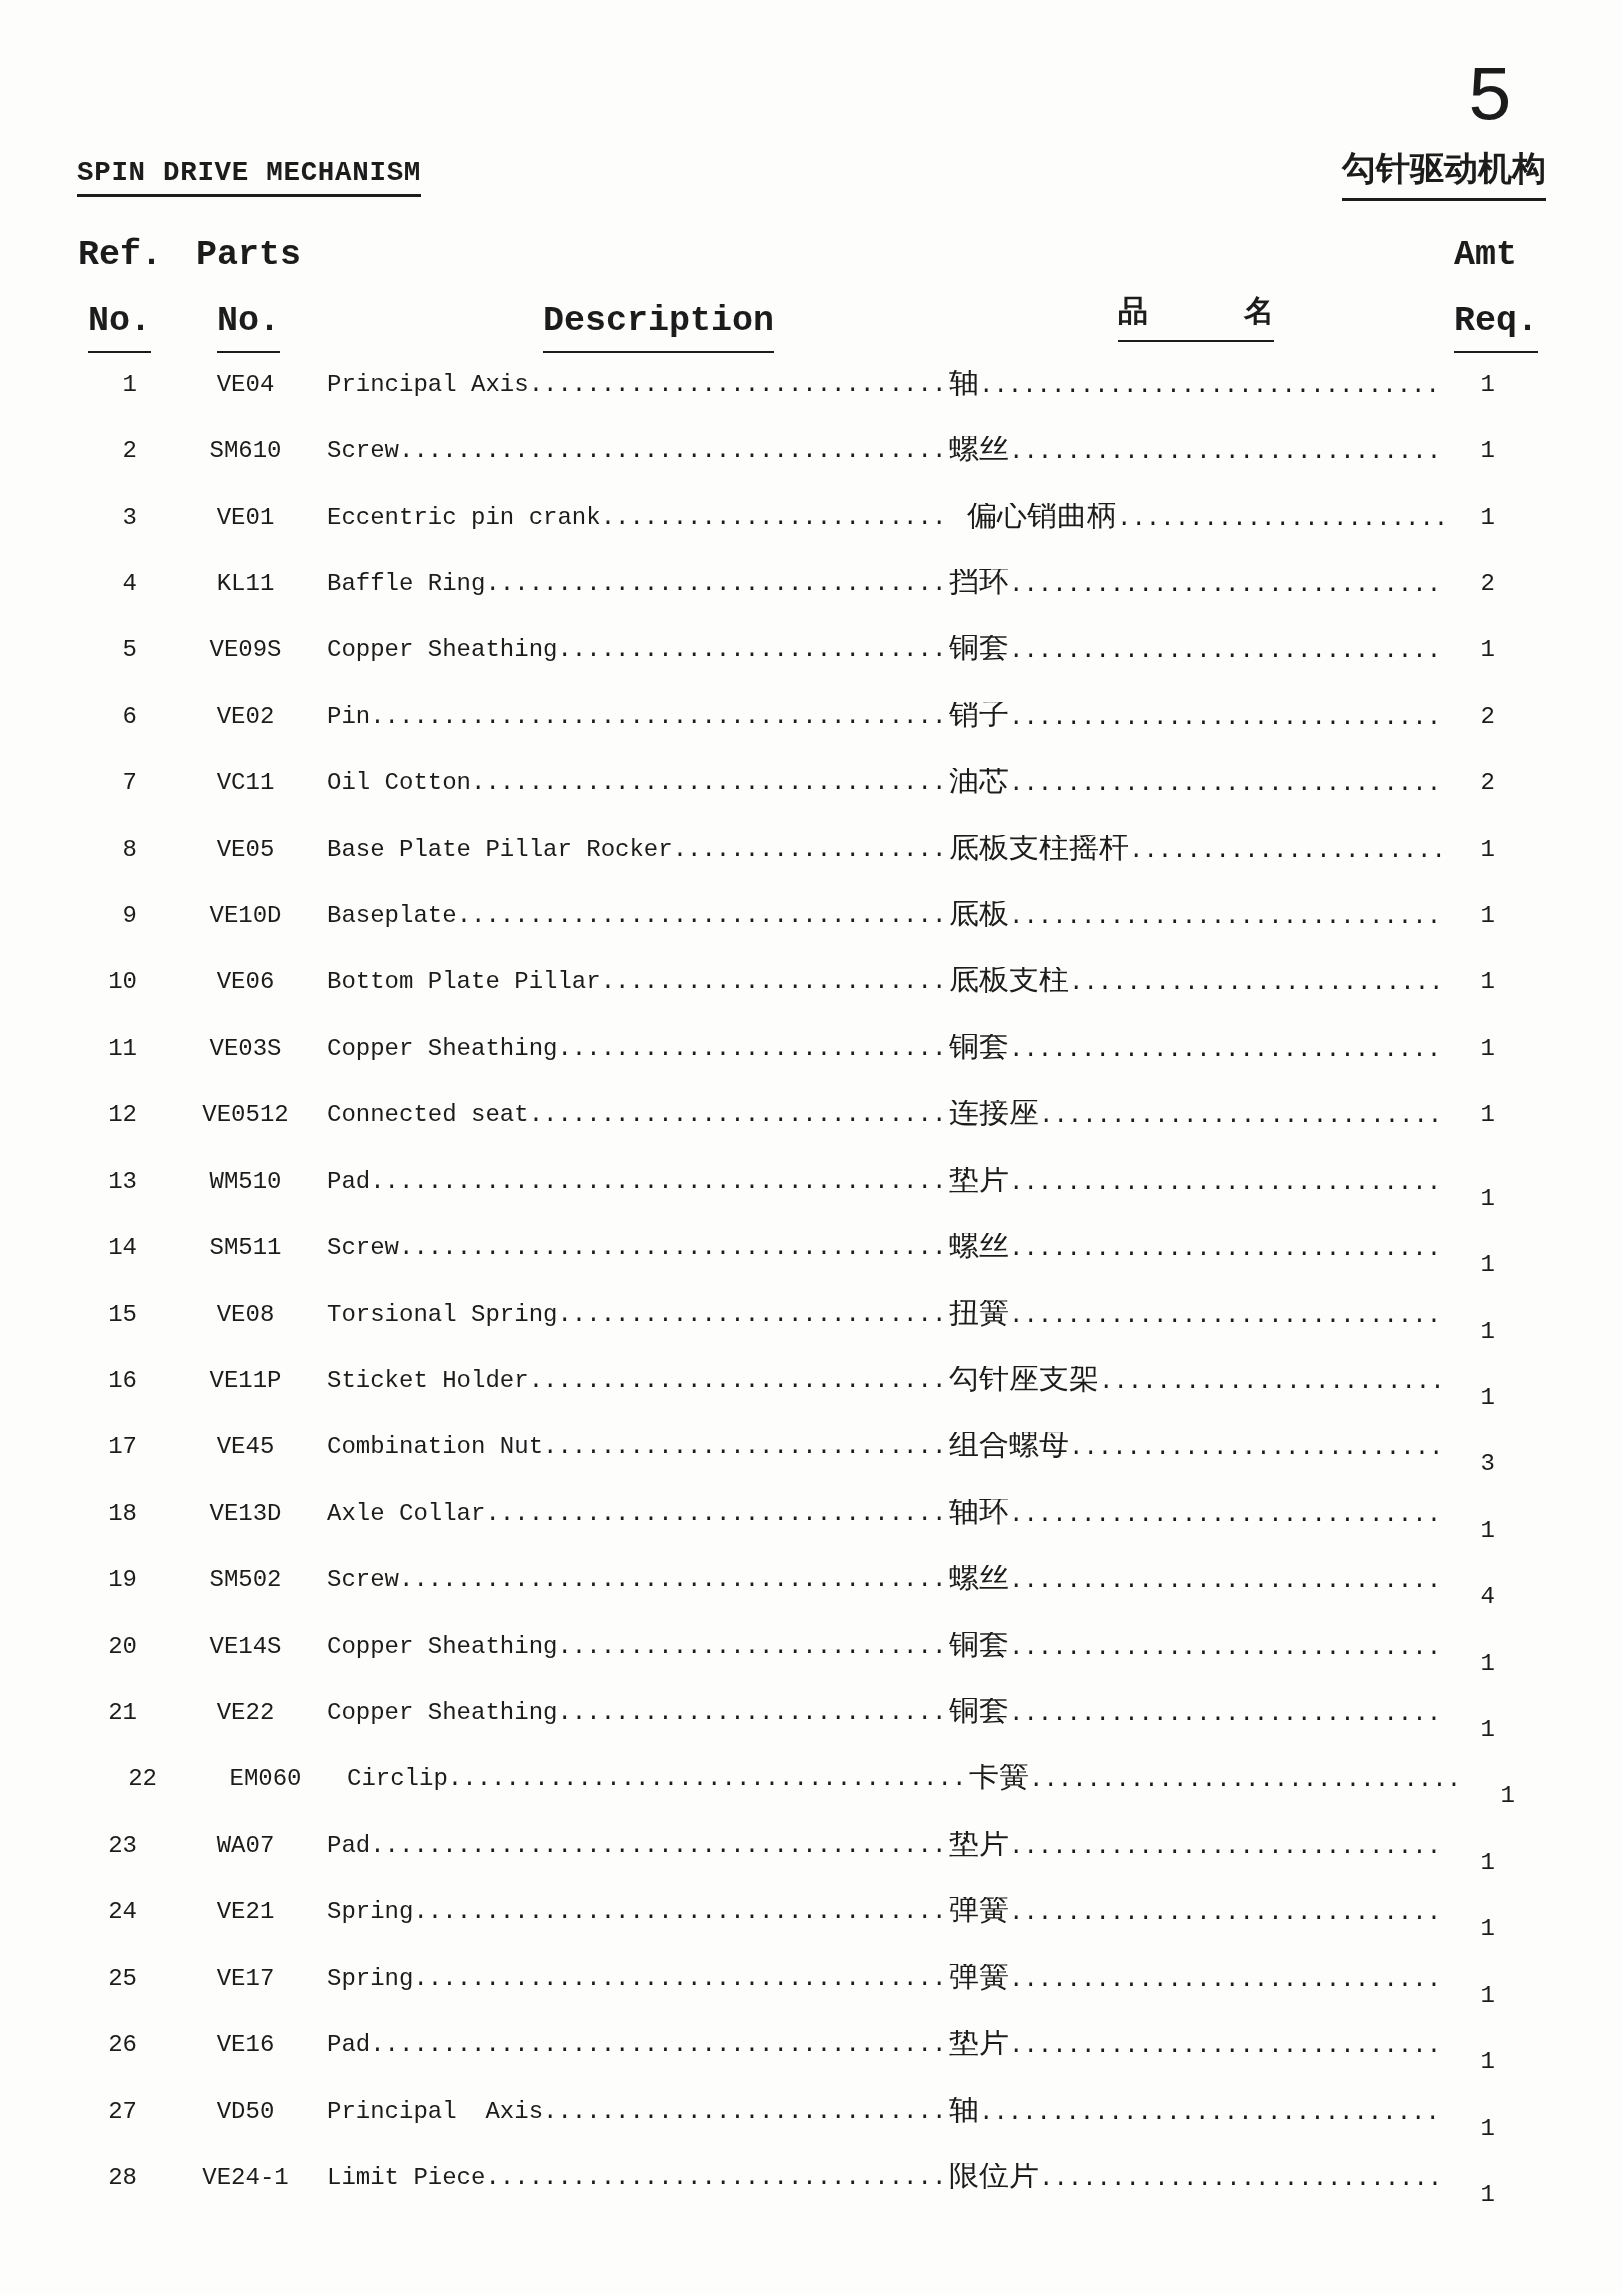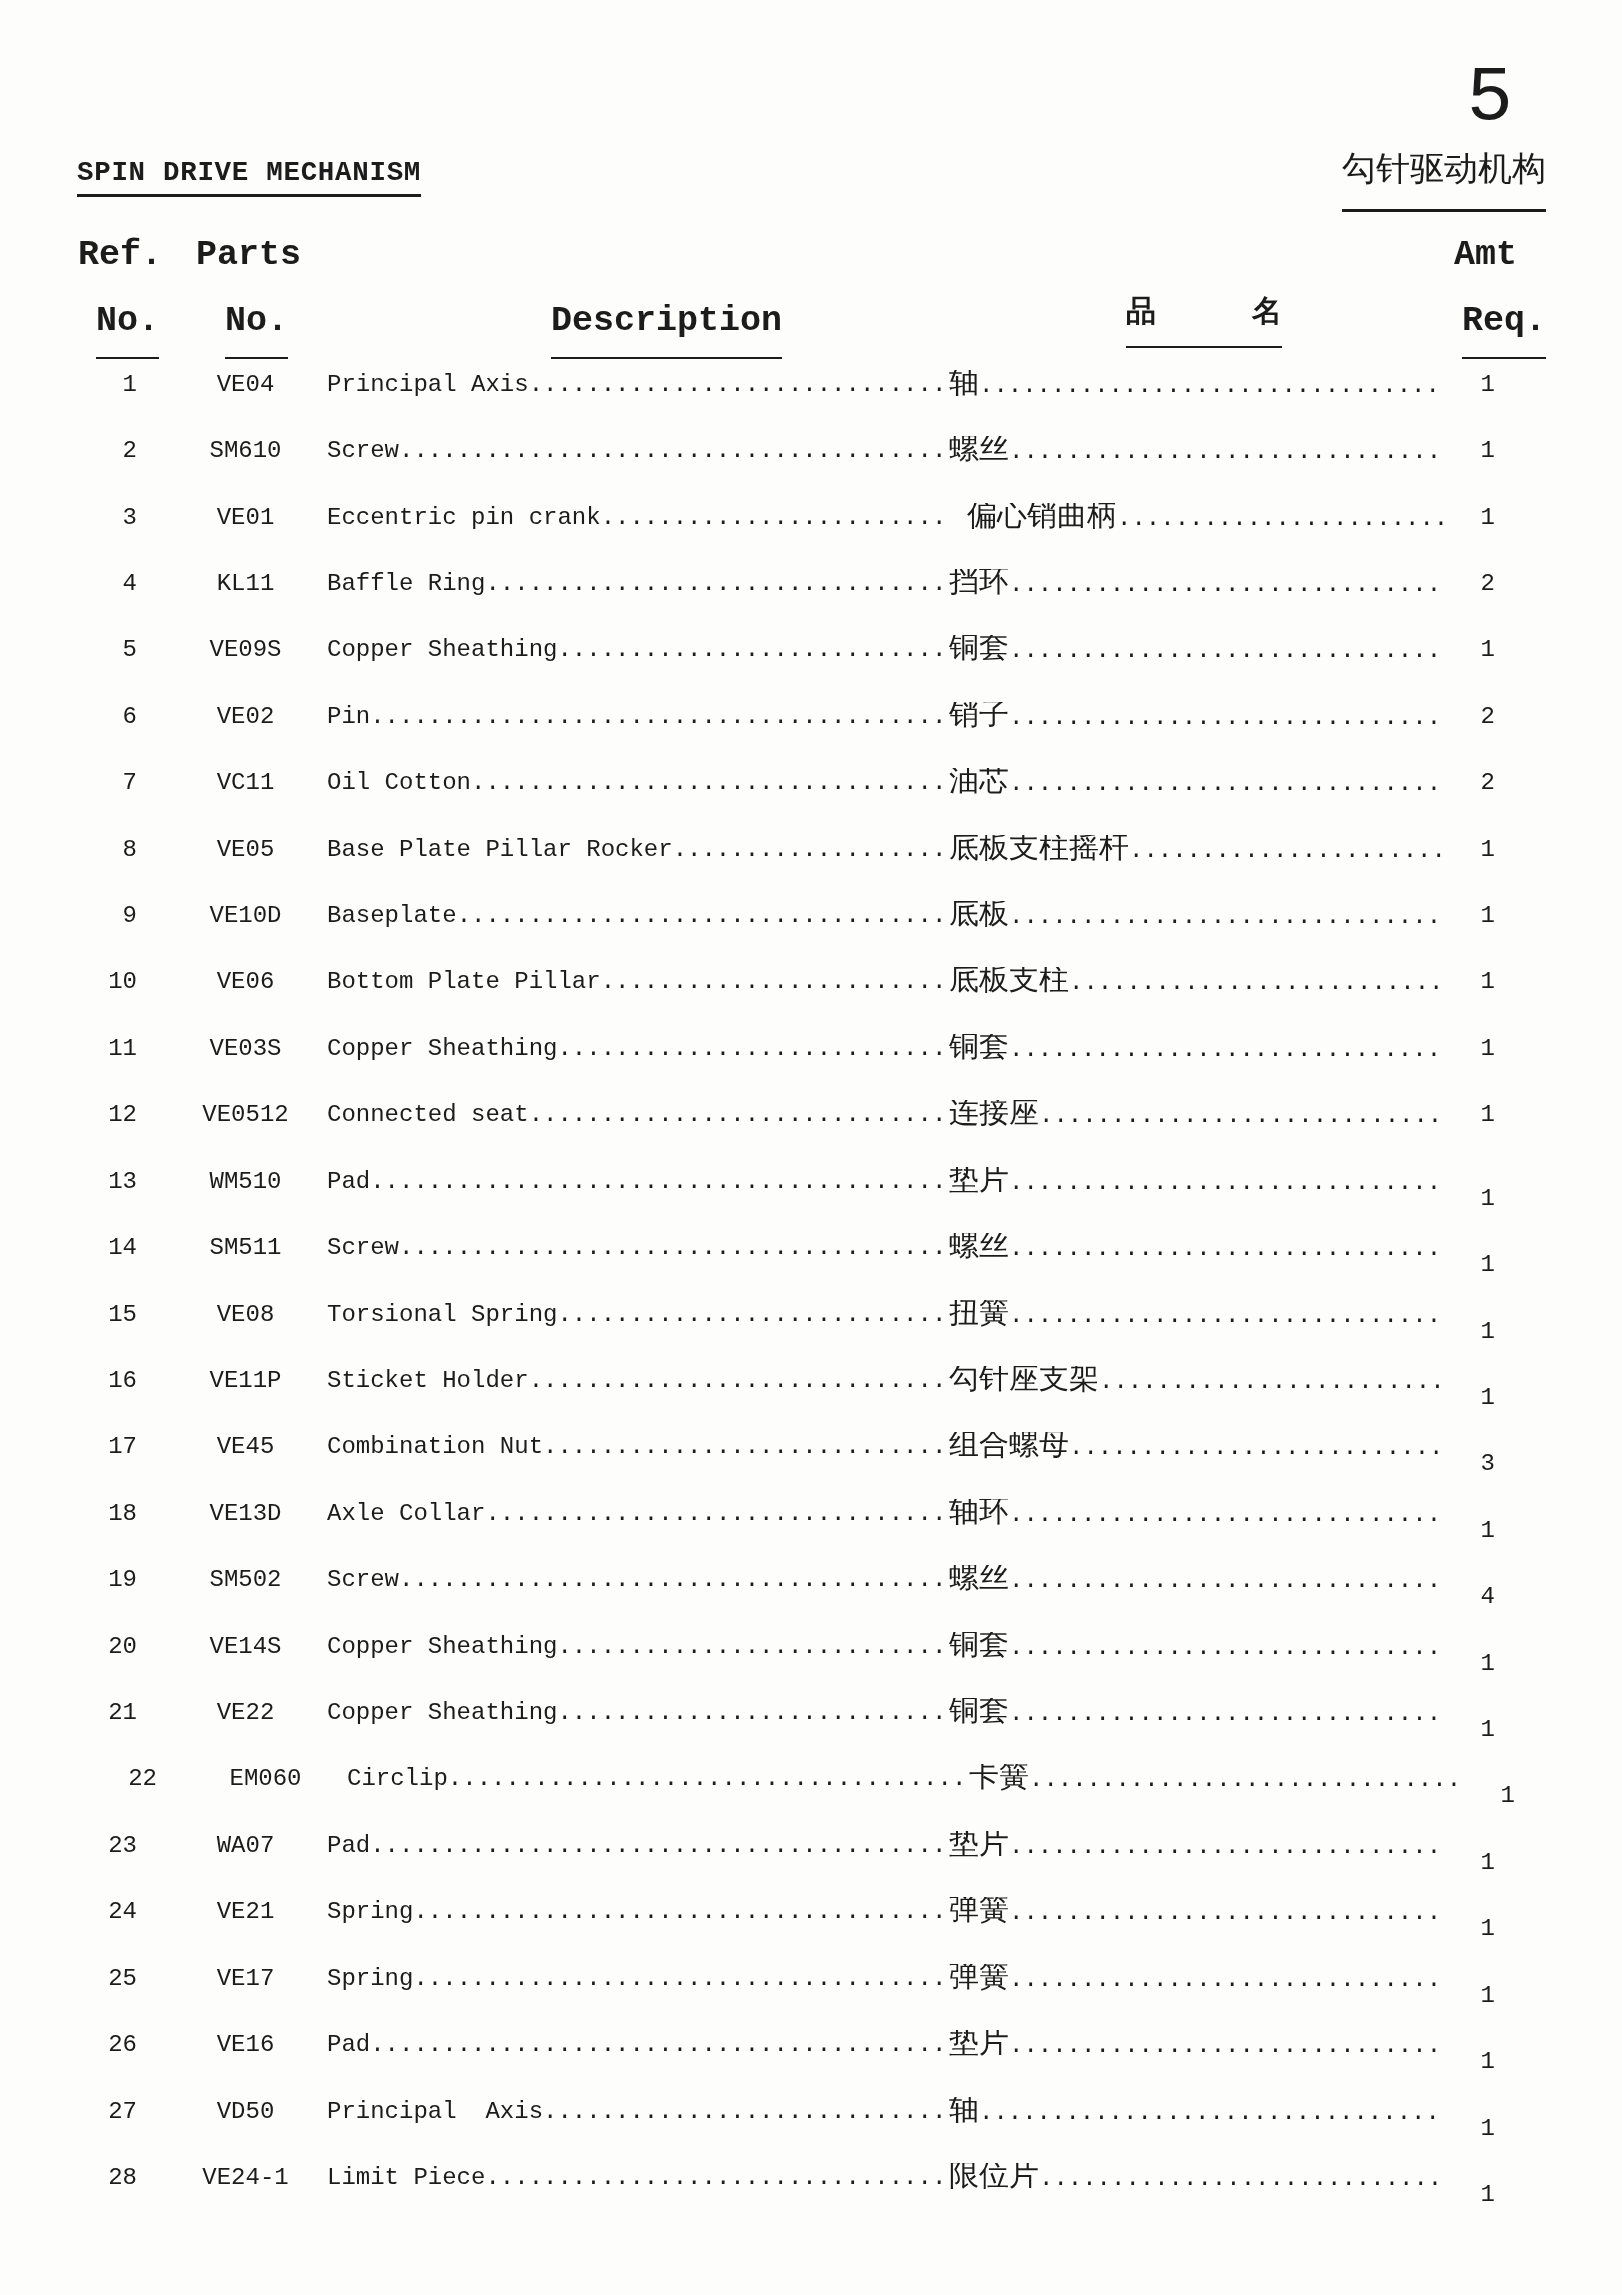--- a/index.html
+++ b/index.html
@@ -7,25 +7,25 @@
     position:relative; width:1623px; height:2295px; overflow:hidden;
     background:#fdfdfc; color:#1c1c1c;
     font-family:"Liberation Mono","DejaVu Sans Mono",monospace;
   }
   .page-number { position:absolute; top:60px; right:110px; font-size:77px; line-height:1; font-weight:normal; }
   .title-en {
     position:absolute; top:159px; left:77px; font-size:27.5px; font-weight:bold;
     line-height:1.0; letter-spacing:0.7px; border-bottom:3.3px solid #1c1c1c; padding-bottom:7.9px; white-space:pre;
   }
   .title-cn {
-    position:absolute; top:154px; right:77px; font-size:34px; font-weight:normal;
-    line-height:1.05; border-bottom:3.3px solid #1c1c1c; padding-bottom:19px; white-space:pre;
+    position:absolute; top:154px; right:77px; font-size:34px; font-weight:bold;
+    line-height:1.05; border-bottom:3.3px solid #1c1c1c; padding-bottom:8px; white-space:pre;
   }
   .hdr { position:absolute; font-size:35px; font-weight:bold; line-height:1; white-space:pre; }
-  .u { border-bottom:2.6px solid #1c1c1c; padding-bottom:18px;margin-left:8px; }
+  .u { border-bottom:2.6px solid #1c1c1c; padding-bottom:12px; }
   .hdr-ref-top   { top:238px; left:78px; }
   .hdr-parts-top { top:238px; left:196px; }
   .hdr-amt-top   { top:238px; left:1454px; }
   .hdr-ref-no    { top:304px; left:88px; }
   .hdr-parts-no  { top:304px; left:217px; }
   .hdr-desc      { top:304px; left:543px; }
   .hdr-cn        { top:298px; left:1118px; width:156px; display:flex; justify-content:space-between; font-size:30px; }
   .hdr-req       { top:304px; left:1454px; }
 
   .row { position:absolute; left:0; width:1623px; height:46px; font-size:24px; line-height:29px; }

